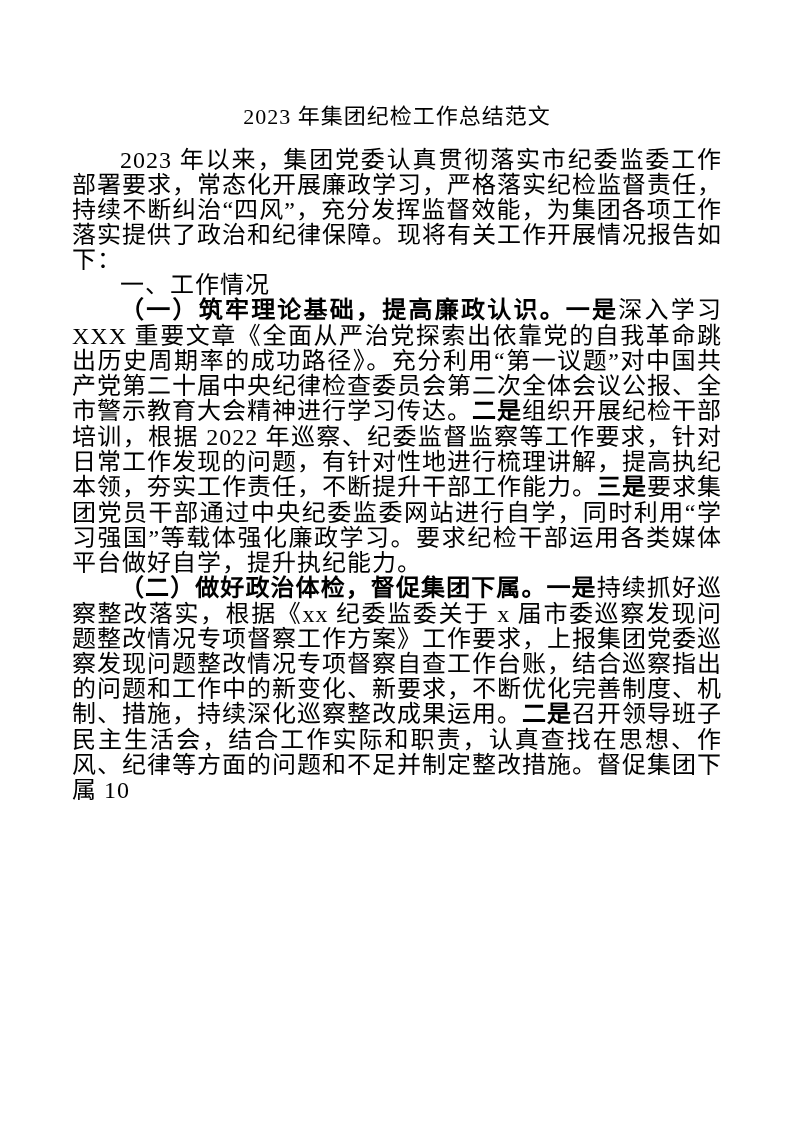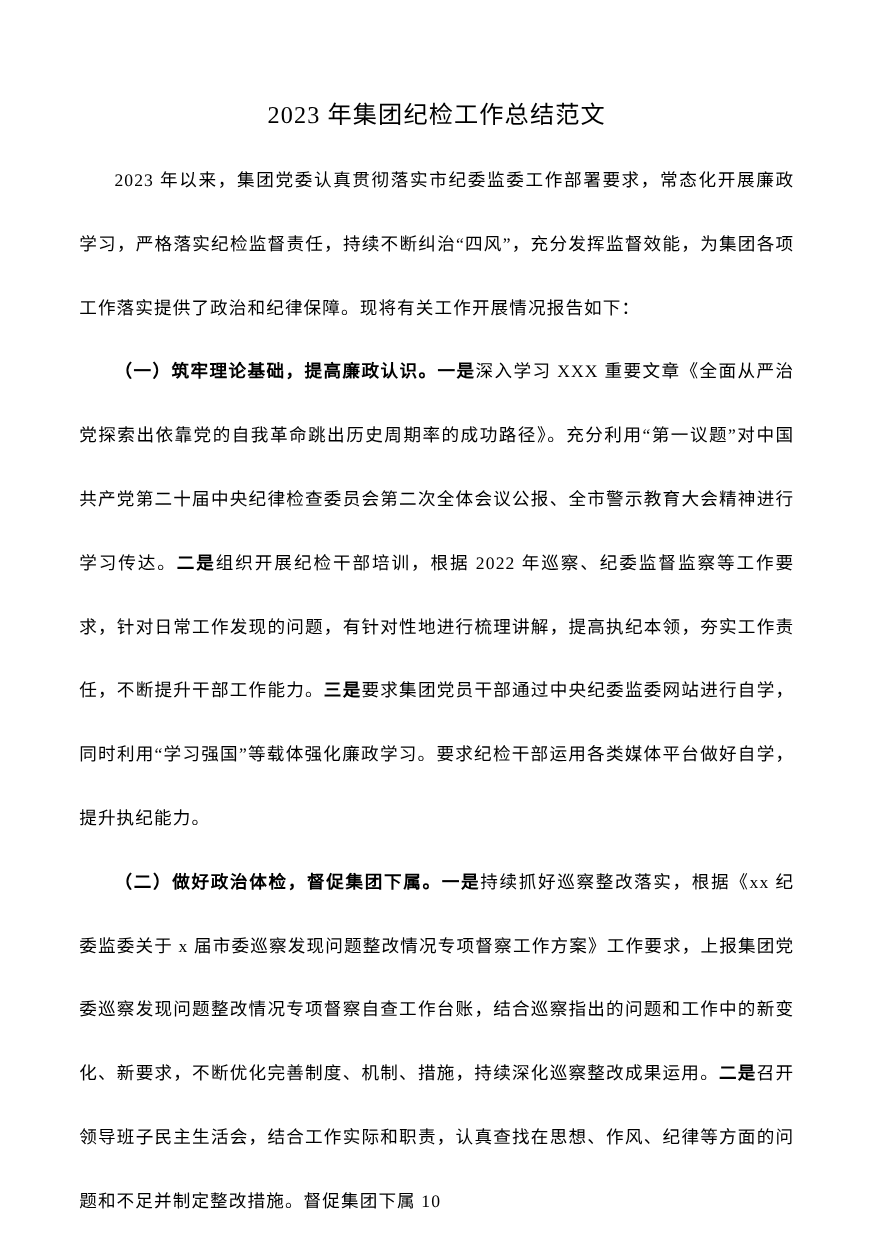--- a/index.html
+++ b/index.html
@@ -13,48 +13,49 @@
     height: 1122px;
     margin: 0;
     background: #ffffff;
     box-sizing: border-box;
     padding: 84px 71px 0 72px;
     overflow: hidden;
     color: #000000;
     font-family: "Liberation Serif", "DejaVu Serif", serif;
   }
   .doc-title {
-    margin: 0 0 10px 0;
+    margin: 12px 0 10px 0;
     font-size: 22px;
     font-weight: 400;
     line-height: 42px;
     text-align: center;
     letter-spacing: 1px;
     white-space: nowrap;
   }
   .para {
     margin: 0;
-    font-size: 16px;
-    line-height: 58px;
+    font-size: 24px;
+    line-height: 25px;
     letter-spacing: 1px;
     text-align: justify;
     text-justify: inter-ideograph;
     text-indent: 2em;
   }
   .para .run {
     font-weight: 400;
   }
   .para .run.bold {
     font-weight: 700;
     font-family: Liberation Mono, monospace;
   }
 </style>
 </head>
 <body>
 
 <div class="page">
   <h1 class="doc-title">2023 年集团纪检工作总结范文</h1>
   <div>
       <p class="para body"><span class="run">2023 年以来，集团党委认真贯彻落实市纪委监委工作部署要求，常态化开展廉政学习，严格落实纪检监督责任，持续不断纠治“四风”，充分发挥监督效能，为集团各项工作落实提供了政治和纪律保障。现将有关工作开展情况报告如下：</span></p>
+      <p class="para heading1"><span class="run">一、工作情况</span></p>
       <p class="para body"><span class="run bold">（一）筑牢理论基础，提高廉政认识。一是</span><span class="run">深入学习 XXX 重要文章《全面从严治党探索出依靠党的自我革命跳出历史周期率的成功路径》。充分利用“第一议题”对中国共产党第二十届中央纪律检查委员会第二次全体会议公报、全市警示教育大会精神进行学习传达。</span><span class="run bold">二是</span><span class="run">组织开展纪检干部培训，根据 2022 年巡察、纪委监督监察等工作要求，针对日常工作发现的问题，有针对性地进行梳理讲解，提高执纪本领，夯实工作责任，不断提升干部工作能力。</span><span class="run bold">三是</span><span class="run">要求集团党员干部通过中央纪委监委网站进行自学，同时利用“学习强国”等载体强化廉政学习。要求纪检干部运用各类媒体平台做好自学，提升执纪能力。</span></p>
       <p class="para body"><span class="run bold">（二）做好政治体检，督促集团下属。一是</span><span class="run">持续抓好巡察整改落实，根据《xx 纪委监委关于 x 届市委巡察发现问题整改情况专项督察工作方案》工作要求，上报集团党委巡察发现问题整改情况专项督察自查工作台账，结合巡察指出的问题和工作中的新变化、新要求，不断优化完善制度、机制、措施，持续深化巡察整改成果运用。</span><span class="run bold">二是</span><span class="run">召开领导班子民主生活会，结合工作实际和职责，认真查找在思想、作风、纪律等方面的问题和不足并制定整改措施。督促集团下属 10</span></p>
     </div>
 </div>
 
 </body></html>

